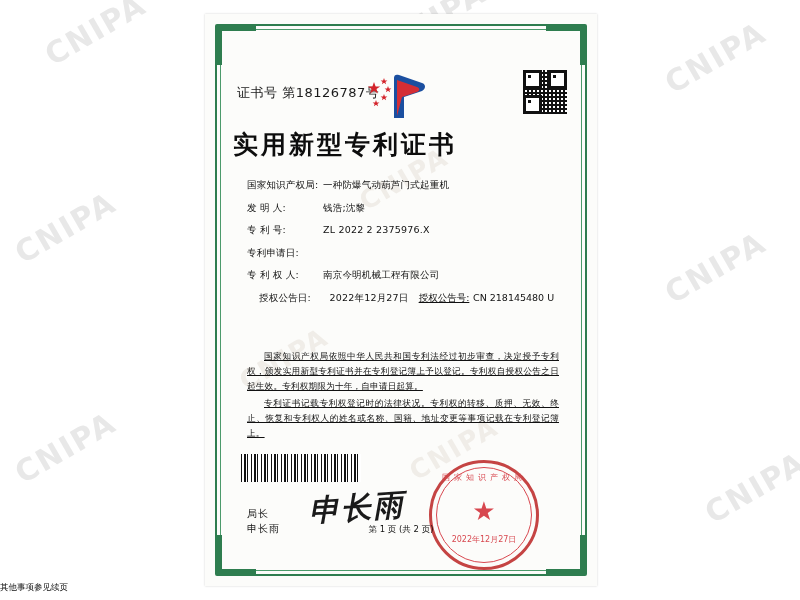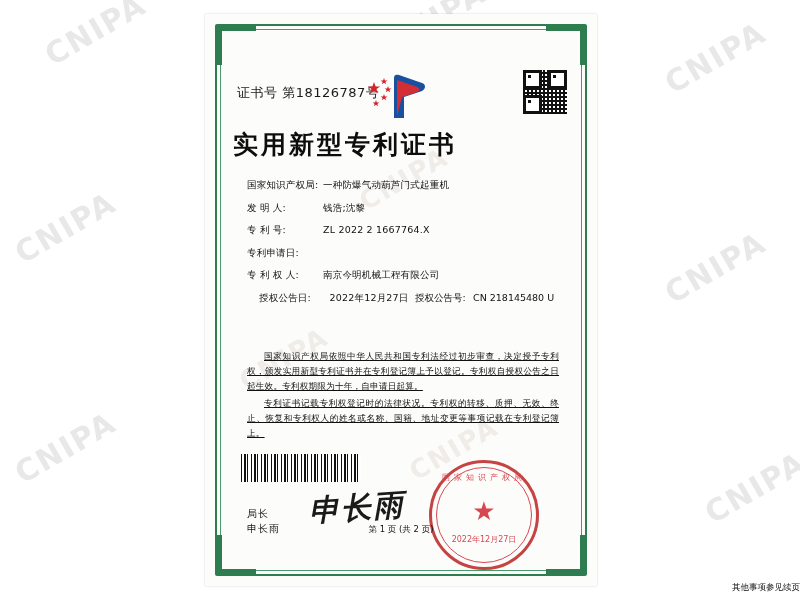--- a/index.html
+++ b/index.html
@@ -172,22 +172,23 @@
     letter-spacing: 0.2px;
     white-space: nowrap;
   }
   .row .val {
     flex: 1 1 auto;
     letter-spacing: 0.2px;
   }
   .row .lbl2 {
     width: 58px;
     flex: 0 0 58px;
-    text-align: left;
+    text-align: center;
     white-space: nowrap;
+    text-decoration: underline;
   }
   .row .val2 {
     flex: 0 0 auto;
   }
   .split { display: flex; width: 100%; }
   .split .left { flex: 0 0 168px; display: flex; text-align: center; }
   .split .right { flex: 1 1 auto; display: flex; }
 
   .para {
     position: absolute;
@@ -286,21 +287,21 @@
     bottom: 22px;
     text-align: center;
     font-size: 8.5px;
     color: #111;
   }
 
   .footnote {
     position: absolute;
     left: 0; right: 0;
     bottom: 6px;
-    text-align: right;
+    text-align: left;
     font-size: 8.5px;
     color: #111;
   }
 </style>
 </head>
 <body>
 
 <div id="page">
 
   <div class="wm wm1">CNIPA</div>
@@ -361,21 +362,21 @@
         <div class="row">
           <div class="lbl">国家知识产权局:</div>
           <div class="val">一种防爆气动葫芦门式起重机</div>
         </div>
         <div class="row">
           <div class="lbl">发 明 人:</div>
           <div class="val">钱浩;沈黎</div>
         </div>
         <div class="row">
           <div class="lbl">专 利 号:</div>
-          <div class="val">ZL 2022 2 1667764.X</div>
+          <div class="val">ZL 2022 2 2375976.X</div>
         </div>
         <div class="row">
           <div class="lbl">专利申请日:</div>
         </div>
         <div class="row">
           <div class="lbl">专 利 权 人:</div>
           <div class="val">南京今明机械工程有限公司</div>
         </div>
         <div class="row">
           <div class="split">

